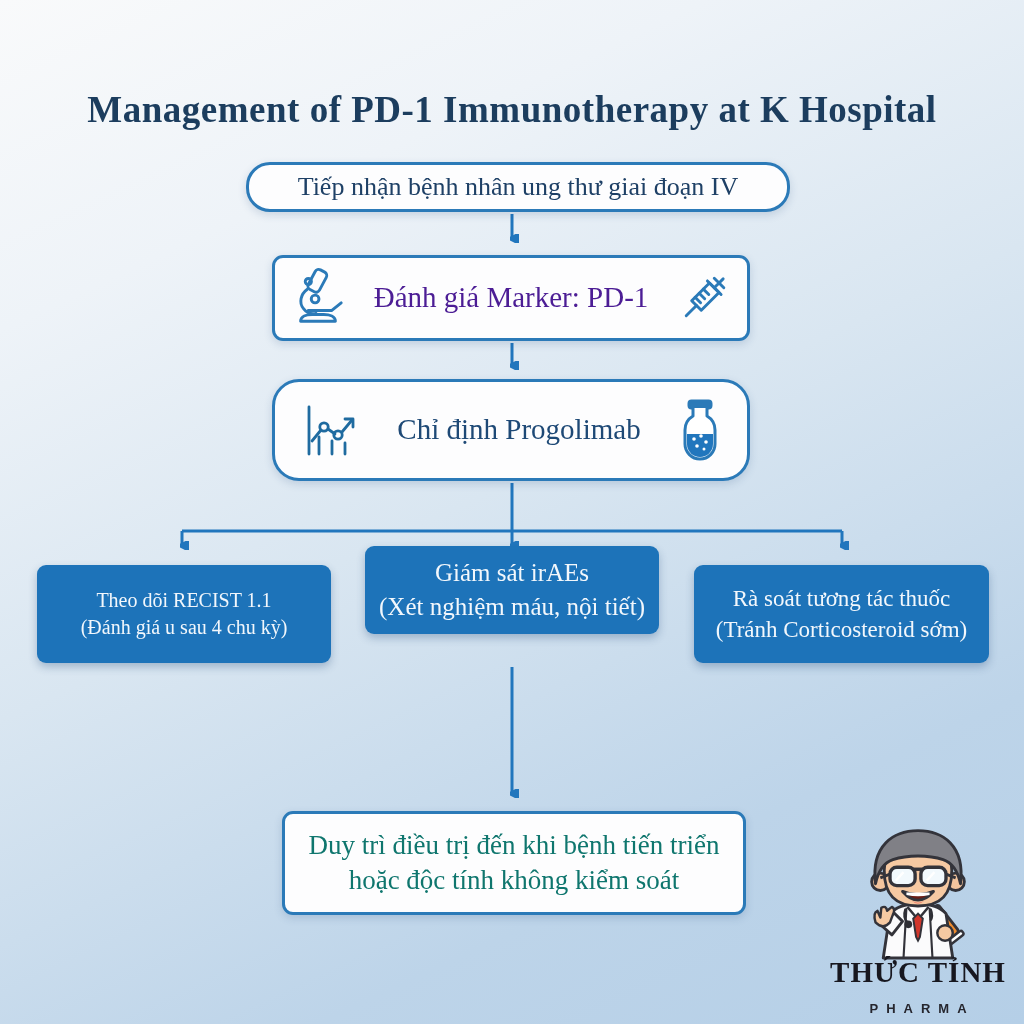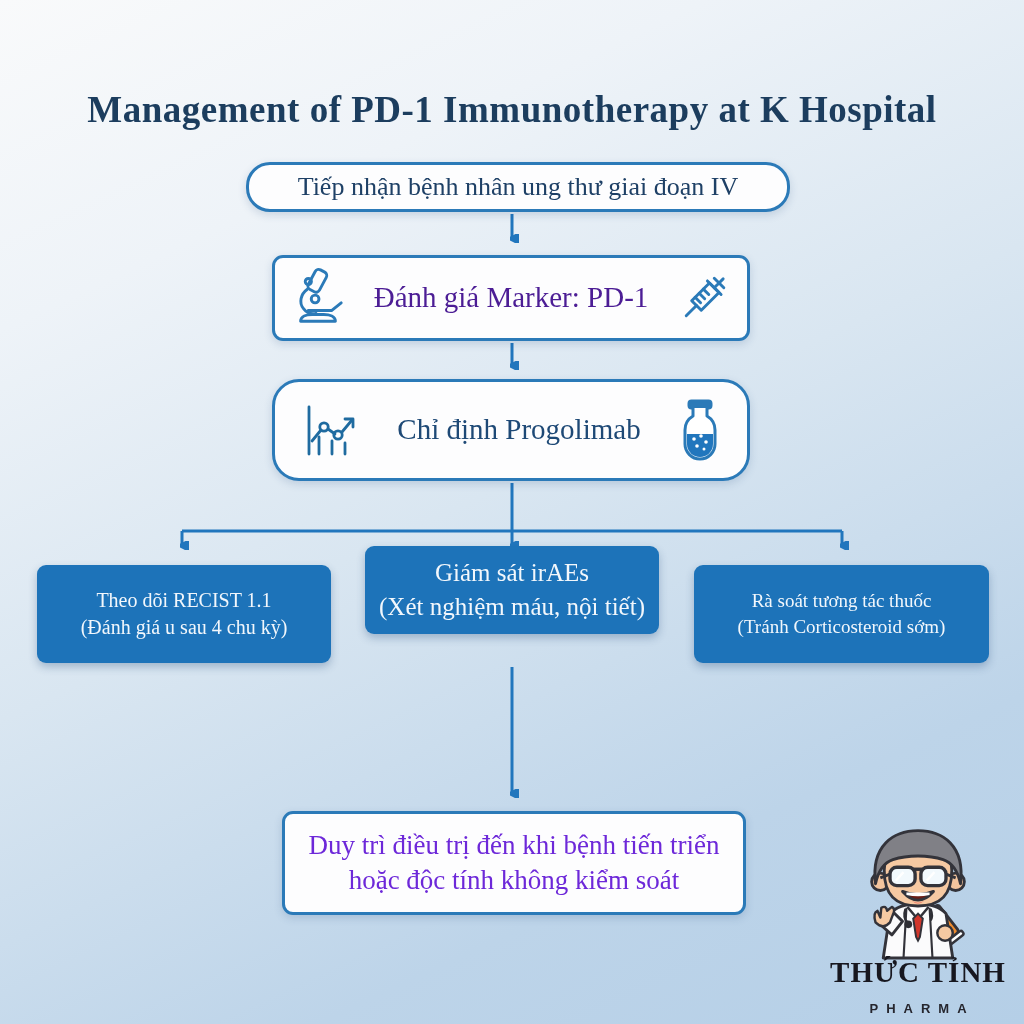--- a/index.html
+++ b/index.html
@@ -27,33 +27,33 @@
     text-align: center;
   }
   .wbox .txt { line-height: 1.28; }
   .step1 { left: 246px; top: 162px; width: 544px; height: 50px; border-radius: 24px; }
   .step1 .txt { font-size: 26px; color: #1e4066; }
   .step2 { left: 272px; top: 255px; width: 478px; height: 86px; justify-content: space-between; padding: 0 14px; }
   .step2 .txt { font-size: 29px; color: #4c1d95; flex: 1; }
   .step3 { left: 272px; top: 379px; width: 478px; height: 102px; justify-content: flex-end; padding: 0 24px; border-radius: 27px; }
   .step3 .txt { font-size: 29px; color: #1e4976; flex: 1; }
   .final { left: 282px; top: 811px; width: 464px; height: 104px; }
-  .final .txt { font-size: 27px; color: #6d28d9; }
+  .final .txt { font-size: 27px; color: #0f766e; }
   .bbox {
     position: absolute; background: #1d73b9; border-radius: 9px;
     display: flex; align-items: center; justify-content: center; text-align: center;
     color: #f2f7fc; box-shadow: 0 4px 9px rgba(30,70,120,0.30);
   }
   .bbox .txt { line-height: 1.35; }
   .branch-left  { left: 37px;  top: 565px; width: 294px; height: 98px; }
   .branch-left .txt  { font-size: 20px; }
   .branch-mid   { left: 365px; top: 546px; width: 294px; height: 88px; }
   .branch-mid .txt   { font-size: 25px; }
   .branch-right { left: 694px; top: 565px; width: 295px; height: 98px; }
-  .branch-right .txt { font-size: 19px; }
+  .branch-right .txt { font-size: 23px; }
   .icon { flex: 0 0 auto; display:block; }
   .logo {
     position: absolute; left: 828px; top: 820px; width: 180px; height: 196px;
     text-align: center;
   }
   .logo-char { display:block; margin: 0 auto; }
   .logo-name {
     font-size: 29px; font-weight: bold; color: #17171f; letter-spacing: 1px;
     margin-top: -4px; white-space: nowrap;
   }

